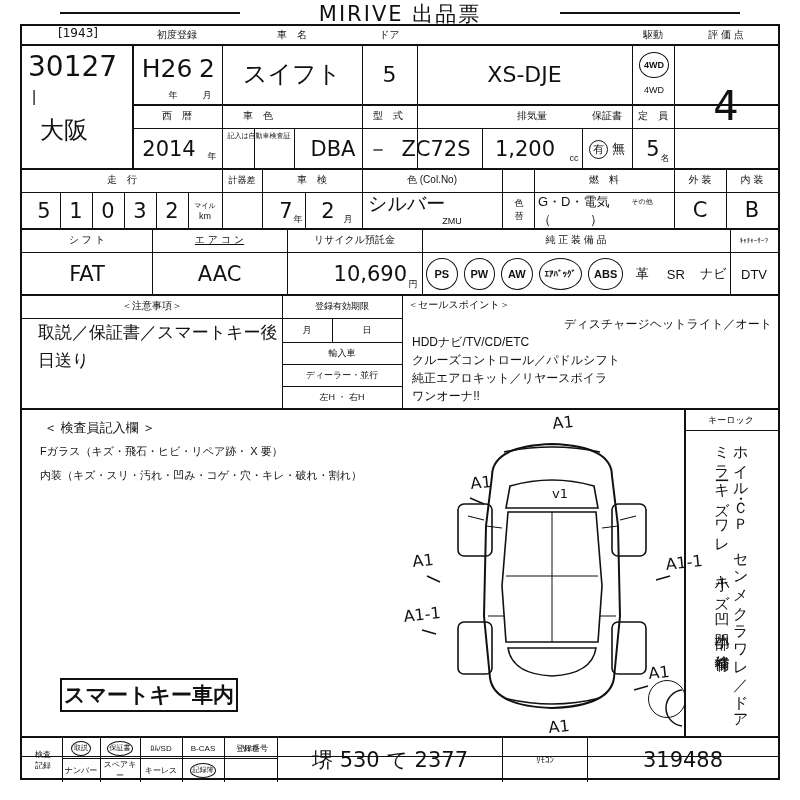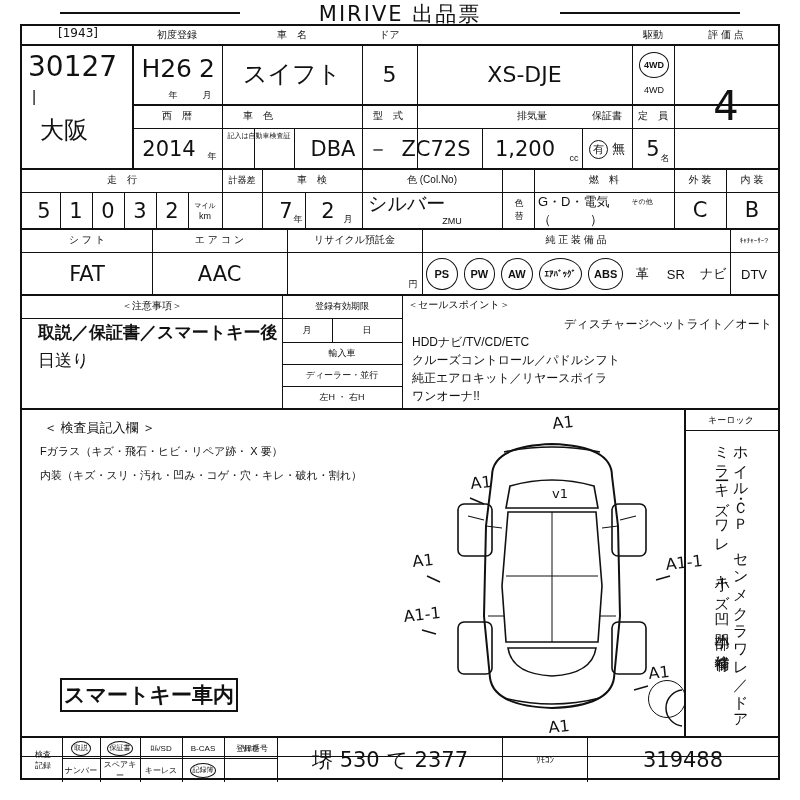--- a/index.html
+++ b/index.html
@@ -162,21 +162,21 @@
     <div class="cell lblc" style="left:340px;top:0px;width:55px;height:18px;">
       <span class="lbl">ドア</span>
     </div>
     <div class="cell lblc" style="left:610px;top:0px;width:42px;height:18px;">
       <span class="lbl">駆動</span>
     </div>
     <div class="cell lblc" style="left:652px;top:0px;width:104px;height:18px;">
       <span class="lbl">評 価 点</span>
     </div>
 
-    <div class="cell" style="left:108px;top:22px;width:62px;height:40px;align-items:center;justify-content:flex-end;">
+    <div class="cell" style="left:114px;top:22px;width:62px;height:40px;align-items:center;justify-content:center;">
       <span class="hand" style="font-size:25px;">H26</span>
     </div>
     <div class="cell valc" style="left:172px;top:22px;width:26px;height:40px;">
       <span class="hand" style="font-size:25px;">2</span>
     </div>
     <div class="cell lblc" style="left:140px;top:62px;width:22px;height:14px;">
       <span class="xs">年</span>
     </div>
     <div class="cell lblc" style="left:174px;top:62px;width:22px;height:14px;">
       <span class="xs">月</span>
@@ -339,38 +339,41 @@
     <div class="cell valc" style="left:652px;top:166px;width:52px;height:36px;">
       <span class="hand" style="font-size:21px;">C</span>
     </div>
     <div class="cell valc" style="left:704px;top:166px;width:52px;height:36px;">
       <span class="hand" style="font-size:21px;">B</span>
     </div>
 
     <div class="cell lblc" style="left:0px;top:204px;width:130px;height:20px;">
       <span class="lbl">シ フ ト</span>
     </div>
-    <div class="cell lblc" style="left:130px;top:204px;width:135px;height:20px;">
+    <div class="cell lblc" style="left:130px;top:204px;width:135px;height:20px;text-decoration:underline;">
       <span class="lbl">エ ア コ ン</span>
     </div>
     <div class="cell lblc" style="left:265px;top:204px;width:135px;height:20px;">
       <span class="lbl">リサイクル預託金</span>
     </div>
     <div class="cell lblc" style="left:400px;top:204px;width:308px;height:20px;">
       <span class="lbl">純 正 装 備 品</span>
     </div>
     <div class="cell lblc" style="left:708px;top:204px;width:48px;height:20px;">
       <span style="font-size:7px;">ｷｬﾁｬｰｻｰ?</span>
     </div>
 
     <div class="cell valc" style="left:0px;top:228px;width:130px;height:40px;">
       <span class="hand" style="font-size:21px;">FAT</span>
     </div>
     <div class="cell valc" style="left:130px;top:228px;width:135px;height:40px;">
       <span class="hand" style="font-size:21px;">AAC</span>
+    </div>
+    <div class="cell" style="left:265px;top:228px;width:120px;height:40px;align-items:center;justify-content:flex-end;">
+      <span class="hand" style="font-size:21px;">10,690</span>
     </div>
     <div class="cell lblc" style="left:382px;top:250px;width:18px;height:16px;">
       <span class="xs">円</span>
     </div>
 
     <div class="cell" style="left:404px;top:230px;width:304px;height:36px;align-items:center;justify-content:flex-start;gap:6px;">
       <span class="ellip" style="width:32px;height:32px;">PS</span>
       <span class="ellip" style="width:32px;height:32px;">PW</span>
       <span class="ellip" style="width:32px;height:32px;">AW</span>
       <span class="ellip" style="width:44px;height:32px;font-size:9px;">ｴｱﾊﾞｯｸﾞ</span>
@@ -379,21 +382,21 @@
       <span style="width:30px;text-align:center;font-size:13px;">SR</span>
       <span style="width:34px;text-align:center;font-size:13px;">ナビ</span>
     </div>
     <div class="cell valc" style="left:708px;top:228px;width:48px;height:40px;">
       <span style="font-size:13px;">DTV</span>
     </div>
 
     <div class="cell lblc" style="left:0px;top:270px;width:260px;height:20px;">
       <span class="lbl">＜注意事項＞</span>
     </div>
-    <div class="cell" style="left:16px;top:292px;width:244px;height:28px;align-items:center;justify-content:flex-start;font-weight:bold;">
+    <div class="cell" style="left:16px;top:292px;width:244px;height:28px;align-items:center;justify-content:flex-start;">
       <span class="hand" style="font-size:17px;">取説／保証書／スマートキー後</span>
     </div>
     <div class="cell" style="left:16px;top:320px;width:244px;height:28px;align-items:center;justify-content:flex-start;">
       <span class="hand" style="font-size:17px;">日送り</span>
     </div>
 
     <div class="cell lblc" style="left:260px;top:270px;width:120px;height:20px;text-align:right;">
       <span style="font-size:9px;">登録有効期限</span>
     </div>
     <div class="cell lblc" style="left:262px;top:294px;width:46px;height:20px;">

